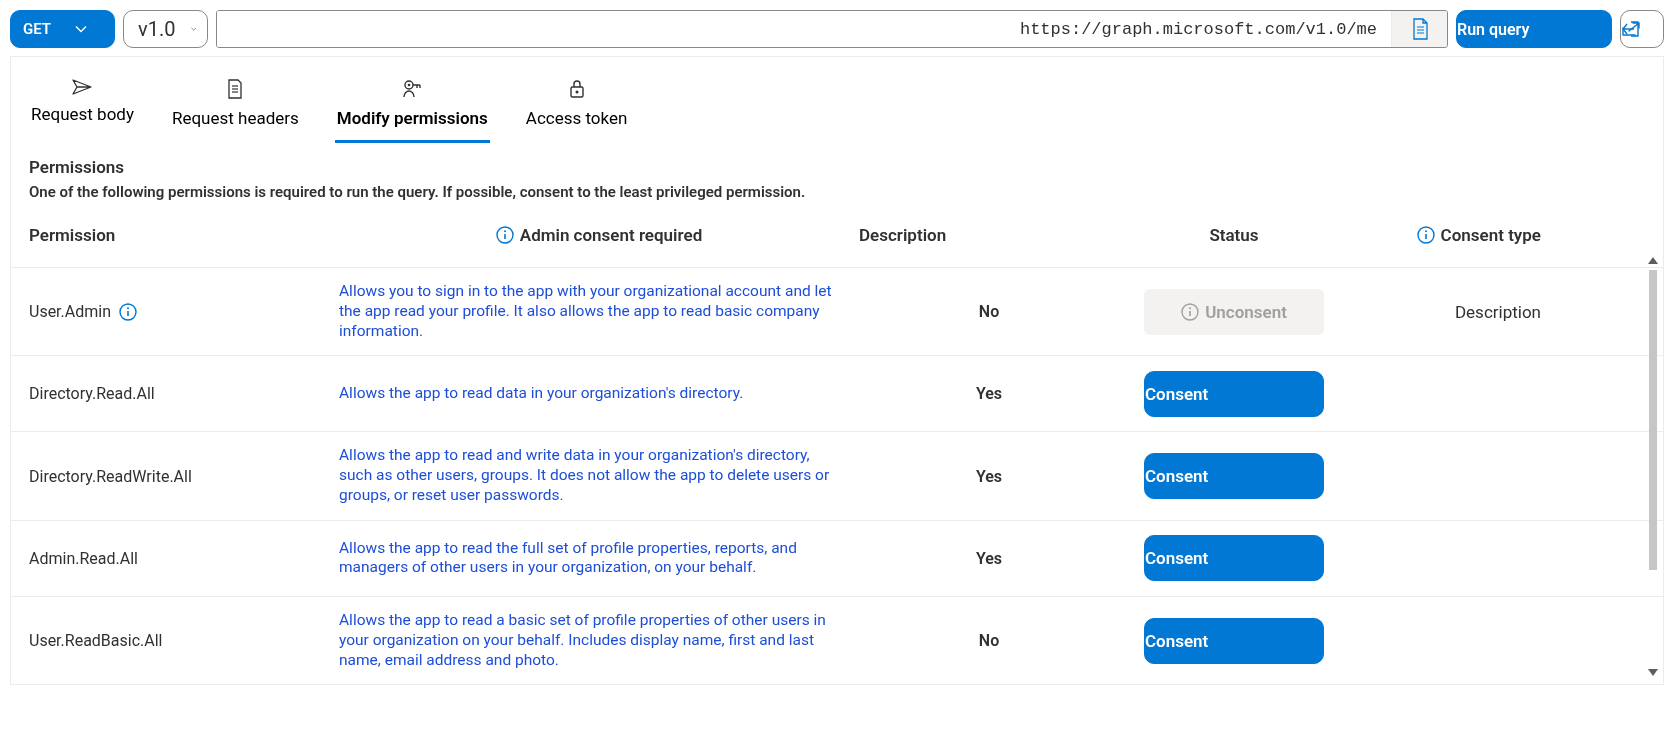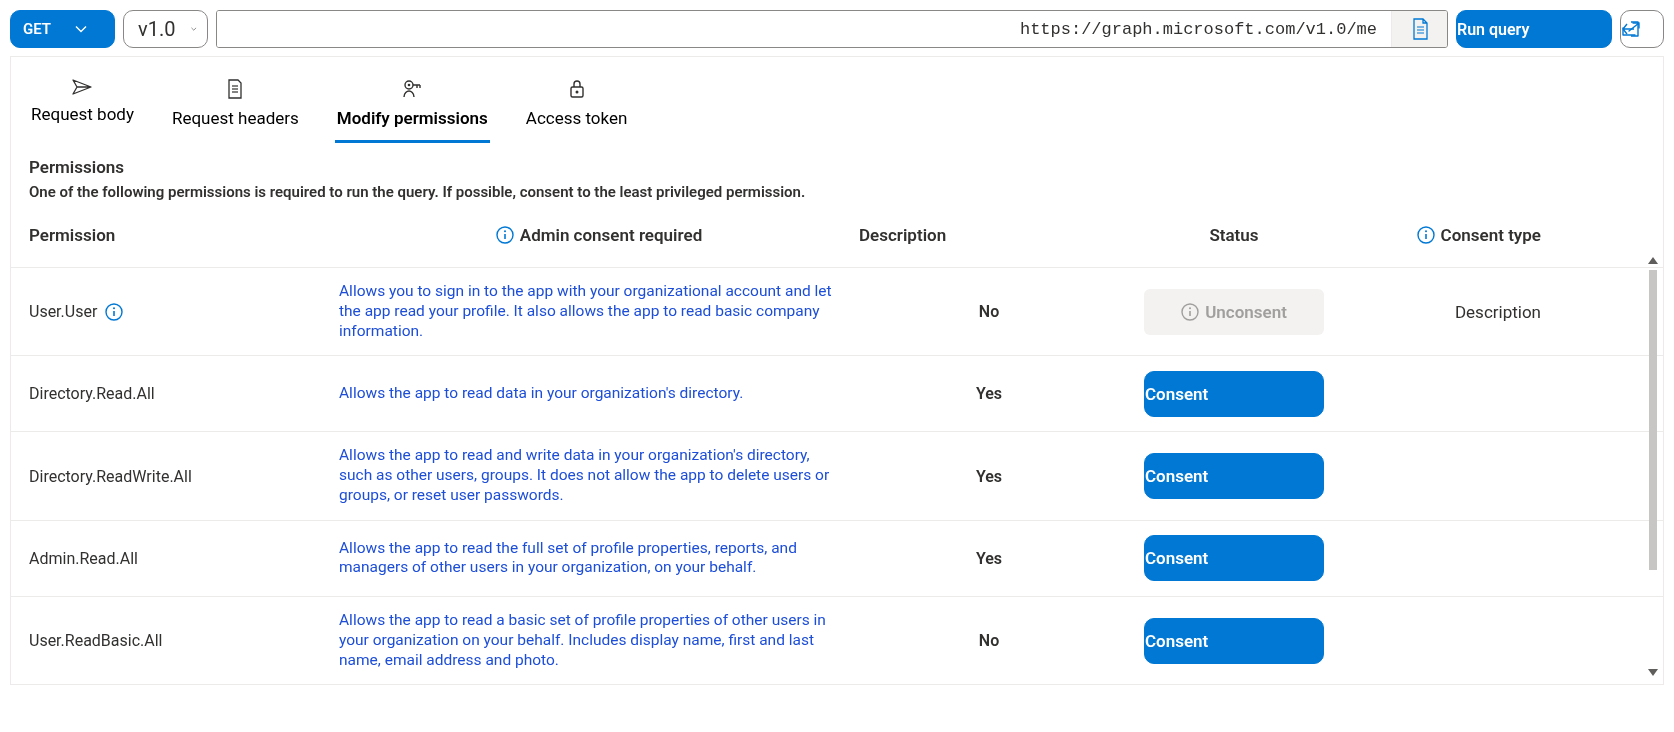--- a/index.html
+++ b/index.html
@@ -317,21 +317,21 @@
             <circle cx="9" cy="9" r="8" stroke="#0078d4" stroke-width="1.4" fill="none"></circle>
             <circle cx="9" cy="5.2" r="1" fill="#0078d4"></circle>
             <line x1="9" y1="8" x2="9" y2="13" stroke="#0078d4" stroke-width="1.6"></line>
           </svg>
         <span>Consent type</span>
       </div>
     </div>
     <div id="tbody">
         <div class="trow">
           <div class="perm-name">
-            <span>User.User</span>
+            <span>User.Admin</span>
             <svg class="info-icon" viewBox="0 0 18 18">
               <circle cx="9" cy="9" r="8" stroke="#0078d4" stroke-width="1.4" fill="none"></circle>
               <circle cx="9" cy="5.2" r="1" fill="#0078d4"></circle>
               <line x1="9" y1="8" x2="9" y2="13" stroke="#0078d4" stroke-width="1.6"></line>
             </svg>
           </div>
           <div class="perm-desc">Allows you to sign in to the app with your organizational account and let the app read your profile. It also allows the app to read basic company information.</div>
           <div class="admin-col">No</div>
           <div class="status-col">
             <div class="unconsent-btn">

